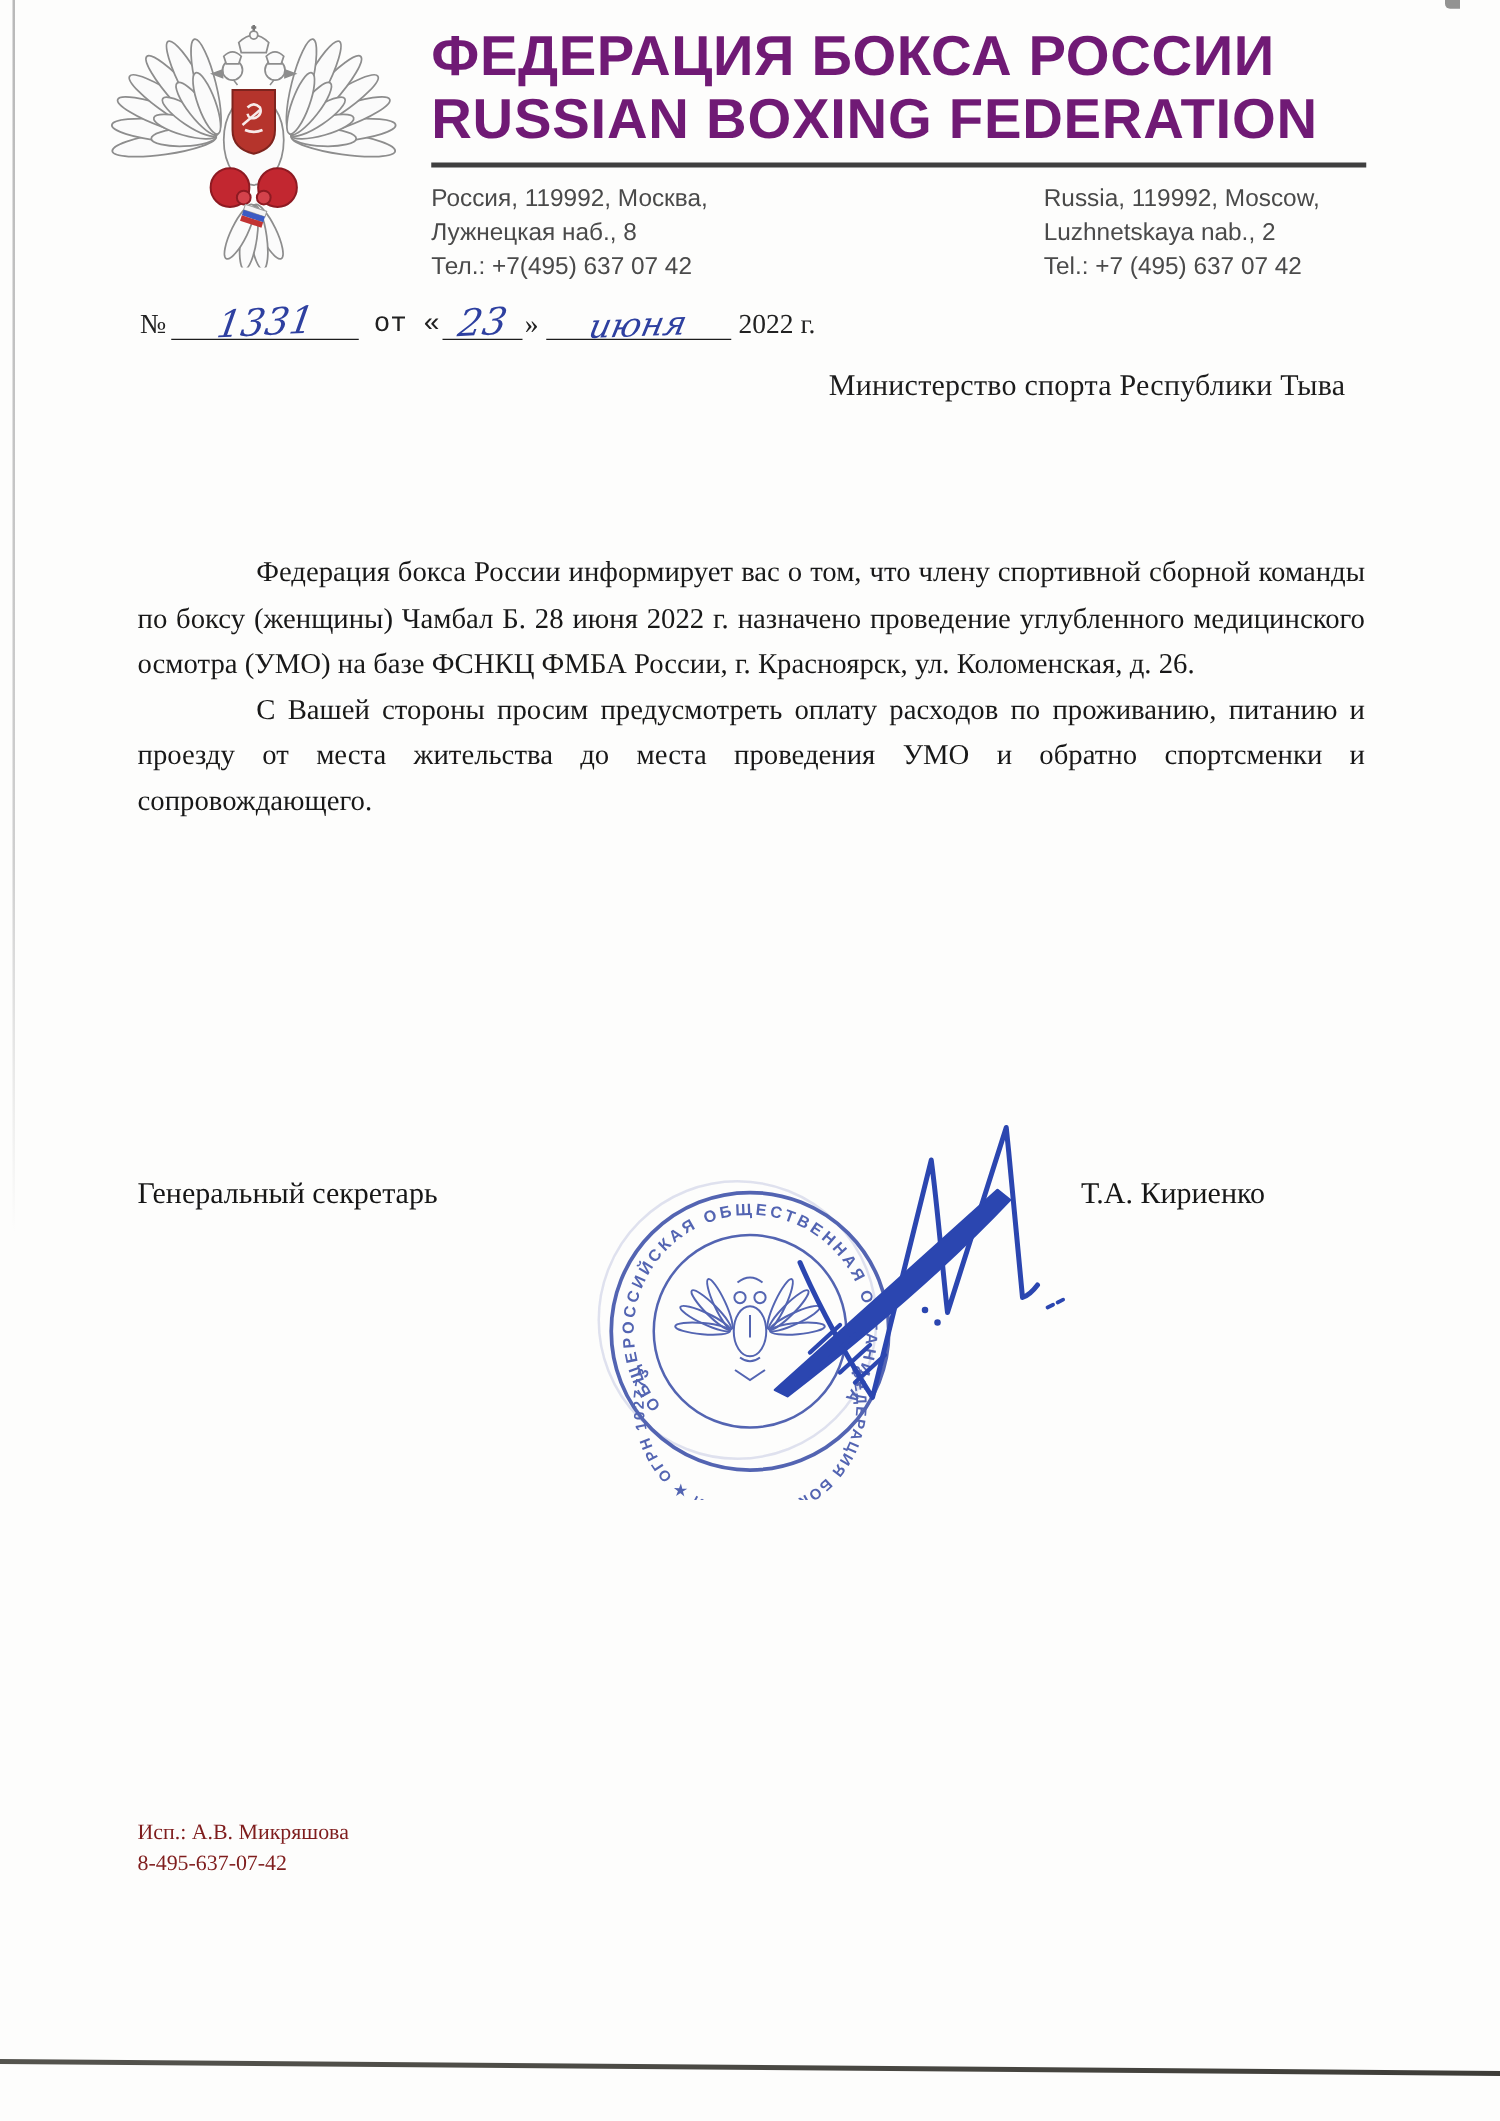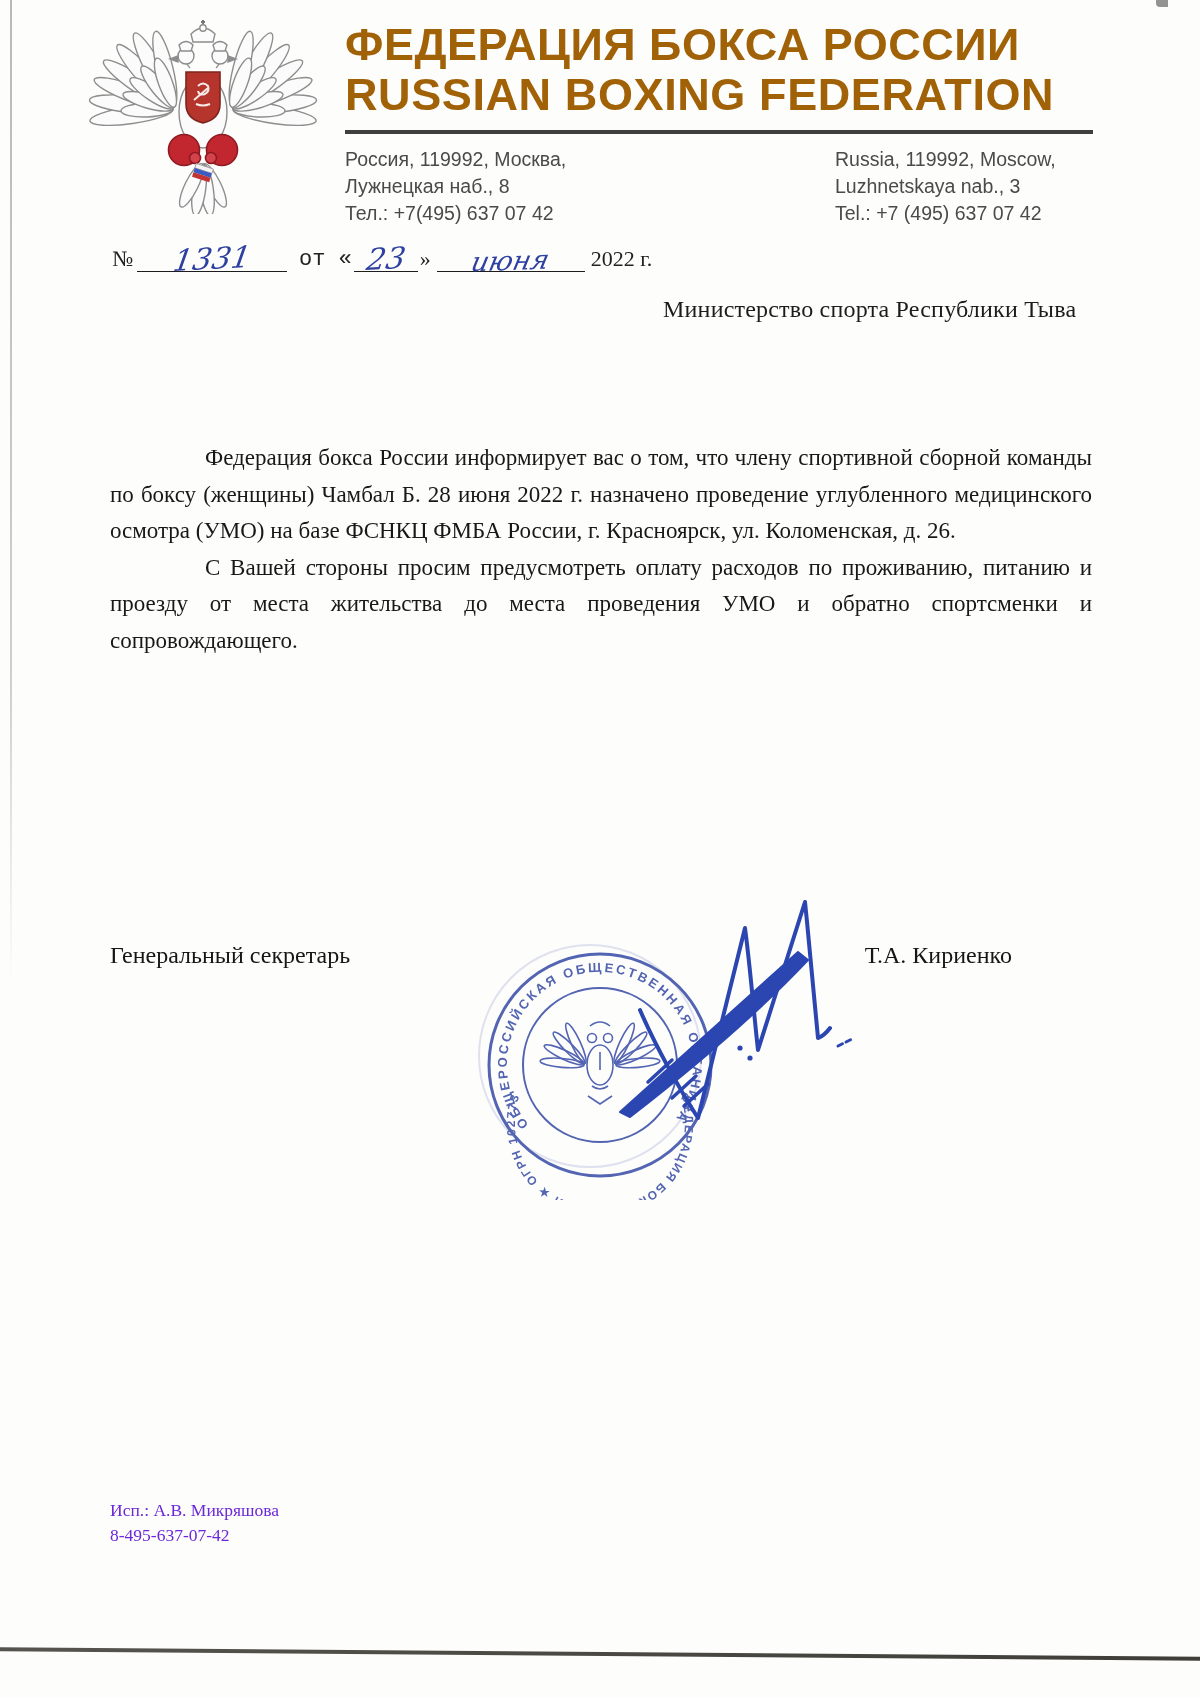--- a/index.html
+++ b/index.html
@@ -11,21 +11,21 @@
   
   .scan-left-line{position:absolute;left:10px;top:0;width:2px;height:985px;
     background:linear-gradient(#b9b9b9,#cfcfcf 70%,rgba(207,207,207,0));}
   .scan-bottom-line{position:absolute;left:-6px;top:1652px;width:1215px;height:4px;
     background:linear-gradient(90deg,#55544e,#3e3d38);transform:rotate(0.45deg);}
   .scan-corner-speck{position:absolute;left:1156px;top:0;width:12px;height:7px;
     background:#6f6f6f;opacity:.75;border-radius:0 0 0 4px;}
   
   .emblem{position:absolute;left:72px;top:12px;width:262px;height:202px;}
   .masthead{position:absolute;left:345px;top:20px;width:748px;}
-  .title{font-family:"Liberation Sans",sans-serif;font-weight:bold;color:#a16207;
+  .title{font-family:"Liberation Sans",sans-serif;font-weight:bold;color:#701a75;
     font-size:45px;line-height:1.12;letter-spacing:.5px;white-space:nowrap;}
   .title.en{letter-spacing:.6px;}
   .head-rule{height:4px;background:#3f3f3f;margin-top:9px;}
   .addresses{display:flex;margin-top:12px;font-family:"Liberation Sans",sans-serif;
     font-size:19.5px;line-height:1.38;color:#4a4a4a;}
   .addr-left{width:490px;}
   .addr-right{flex:1;}
   
   .refline{position:absolute;left:112px;top:236px;display:flex;align-items:flex-end;
     font-size:22px;color:#222;}
@@ -44,21 +44,21 @@
   .body-text{position:absolute;left:110px;top:440px;width:982px;font-size:23px;
     line-height:36.6px;text-align:justify;color:#181818;}
   .body-text p{margin:0;text-indent:95px;}
   
   .signrow{position:absolute;left:110px;top:942px;width:982px;display:flex;
     justify-content:space-between;font-size:24px;color:#161616;gap:12px;}
   .signrow .name{margin-right:80px;}
   
   .stampsig{position:absolute;left:440px;top:860px;width:460px;height:340px;}
   
-  .footer{position:absolute;left:110px;top:1498px;font-size:17.5px;line-height:1.45;color:#6d28d9;}
+  .footer{position:absolute;left:110px;top:1453px;font-size:17.5px;line-height:1.45;color:#7f1d1d;}
 </style>
 </head>
 <body>
 
 <div class="page">
 
   <div class="scan-left-line"></div>
   <div class="scan-bottom-line"></div>
   <div class="scan-corner-speck"></div>
 
@@ -200,21 +200,21 @@
     <div class="title en">RUSSIAN BOXING FEDERATION</div>
     <div class="head-rule"></div>
     <div class="addresses">
       <div class="addr-left">
         <div>Россия, 119992, Москва,</div>
         <div>Лужнецкая наб., 8</div>
         <div>Тел.: +7(495) 637 07 42</div>
       </div>
       <div class="addr-right">
         <div>Russia, 119992, Moscow,</div>
-        <div>Luzhnetskaya nab., 3</div>
+        <div>Luzhnetskaya nab., 2</div>
         <div>Tel.: +7 (495) 637 07 42</div>
       </div>
     </div>
   </div>
 
   <div class="refline">
     <span>№</span>
     <span class="uline u-num"><span class="hand">1331</span></span>
     <span class="ref-gap">от «</span>
     <span class="uline u-day"><span class="hand">23</span></span>

